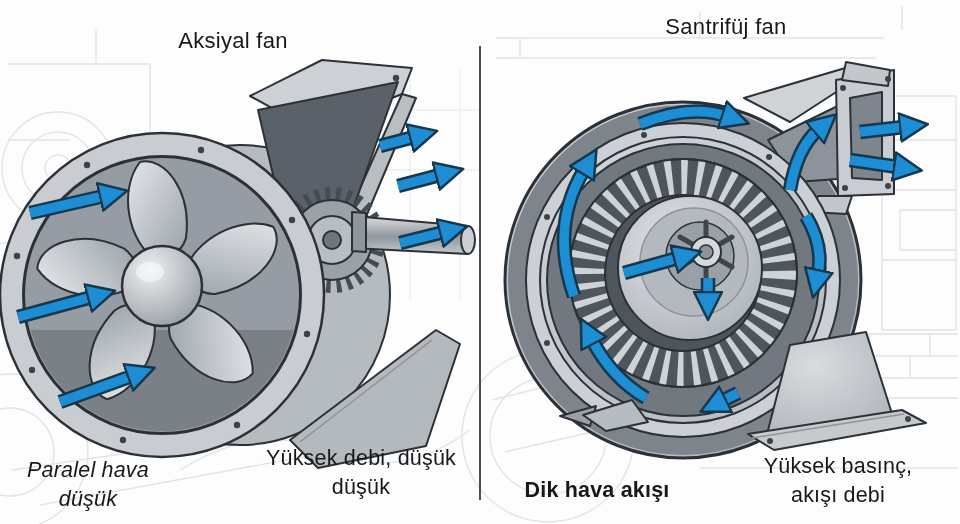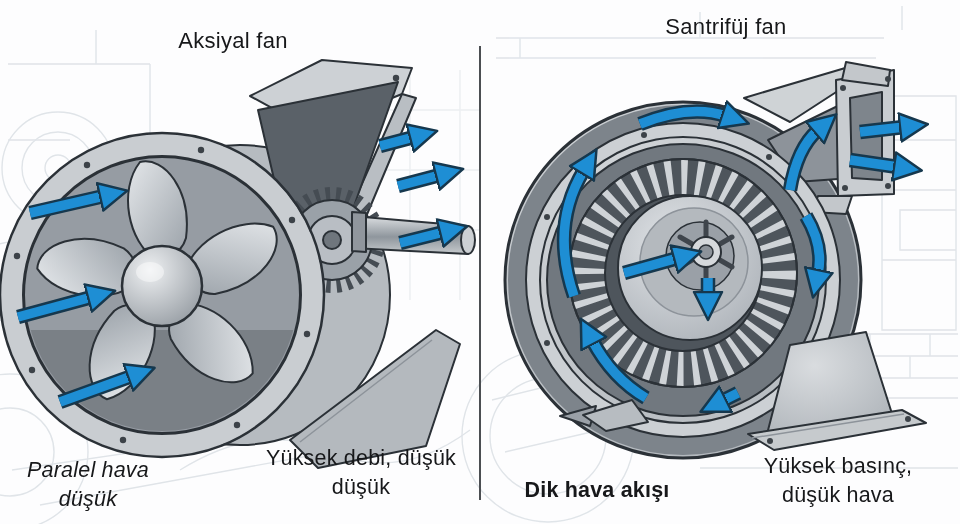--- a/index.html
+++ b/index.html
@@ -252,15 +252,15 @@
     <div>Paralel hava</div>
     <div>düşük</div>
   </div>
   <div class="label caption" style="left:361px;top:444px;">
     <div>Yüksek debi, düşük</div>
     <div>düşük</div>
   </div>
   <div class="label caption" style="left:597px;top:476px;font-weight:bold;">Dik hava akışı</div>
   <div class="label caption" style="left:838px;top:452px;">
     <div>Yüksek basınç,</div>
-    <div>düşük hava</div>
+    <div>akışı debi</div>
   </div>
 </div>
 
 </body></html>

